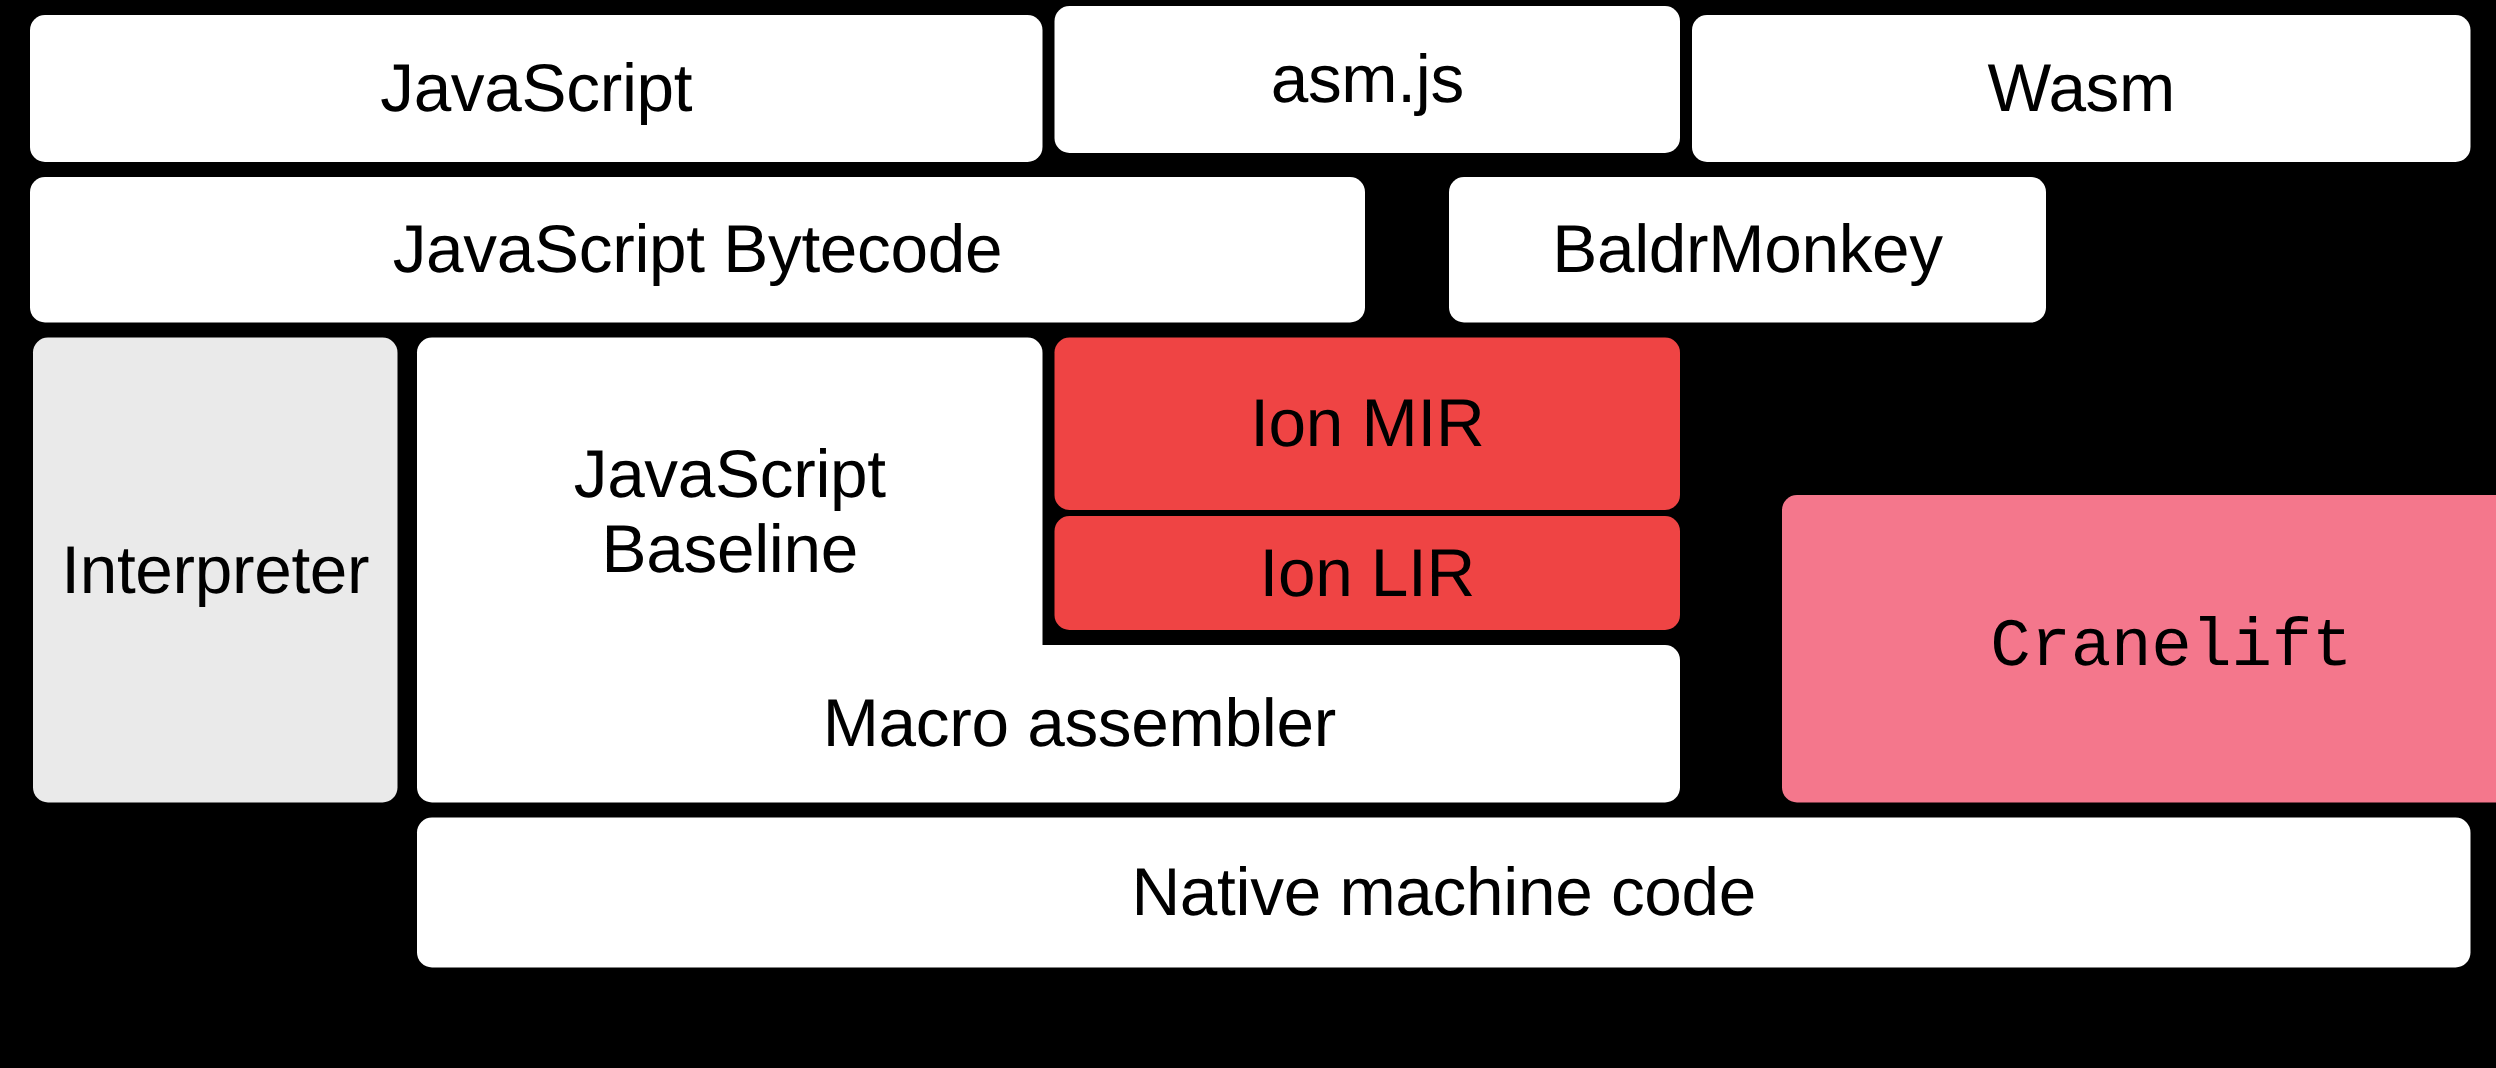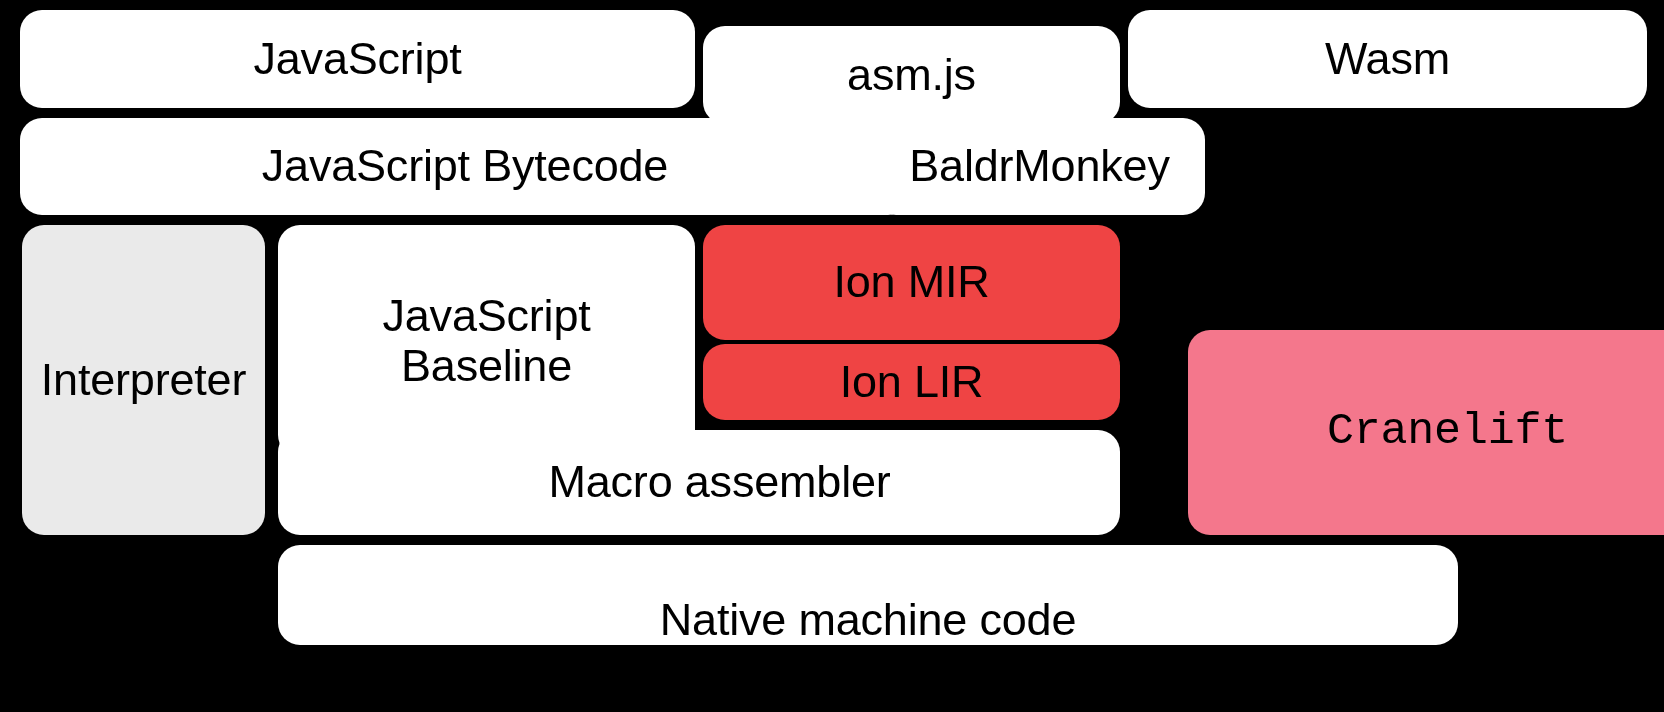--- a/index.html
+++ b/index.html
@@ -19,44 +19,44 @@
     height: 712px;
     background: #000000;
   }
   .node {
     position: absolute;
     box-sizing: border-box;
     display: flex;
     align-items: center;
     justify-content: center;
     text-align: center;
-    border-radius: 22px;
+    border-radius: 10px;
     color: #000000;
     font-size: 45px;
     font-weight: 400;
     line-height: 1.12;
     letter-spacing: -0.2px;
     white-space: pre-line;
     user-select: none;
   }
   .fill-white { background: #FFFFFF; }
   .fill-gray  { background: #EAEAEA; text-align: center; }
   .fill-green { background: #ef4444; }
   .fill-pink  { background: #F4778C; }
 </style>
 </head>
 <body>
 
 <div id="diagram" style="background: rgb(0, 0, 0);">
     <div class="node fill-white" style="left: 20px; top: 10px; width: 675px; height: 98px;"><span>JavaScript</span></div>
-    <div class="node fill-white" style="left: 703px; top: 26px; width: 417px; height: 98px;"><span>asm.js</span></div>
+    <div class="node fill-white" style="left: 703px; top: 4px; width: 417px; height: 98px;"><span>asm.js</span></div>
     <div class="node fill-white" style="left: 1128px; top: 10px; width: 519px; height: 98px;"><span>Wasm</span></div>
     <div class="node fill-white" style="left: 20px; top: 118px; width: 890px; height: 97px;"><span>JavaScript Bytecode</span></div>
-    <div class="node fill-white" style="left: 874px; top: 118px; width: 331px; height: 97px; align-items: center;"><span>BaldrMonkey</span></div>
+    <div class="node fill-white" style="left: 966px; top: 118px; width: 398px; height: 97px; align-items: center;"><span>BaldrMonkey</span></div>
     <div class="node fill-gray" style="left: 22px; top: 225px; width: 243px; height: 310px;"><span>Interpreter</span></div>
     <div class="node fill-white" style="left: 278px; top: 225px; width: 417px; height: 232px;"><span>JavaScript
 Baseline</span></div>
     <div class="node fill-green" style="left: 703px; top: 225px; width: 417px; height: 115px;"><span>Ion MIR</span></div>
     <div class="node fill-green" style="left: 703px; top: 344px; width: 417px; height: 76px; align-items: center;"><span>Ion LIR</span></div>
     <div class="node fill-pink" style="left: 1188px; top: 330px; width: 519px; height: 205px; font-family: Liberation Mono, monospace;"><span>Cranelift</span></div>
     <div class="node fill-white" style="left: 278px; top: 430px; width: 842px; height: 105px; padding-left: 41px;"><span>Macro assembler</span></div>
-    <div class="node fill-white" style="left: 278px; top: 545px; width: 1180px; height: 100px; align-items: flex-end;"><span>Native machine code</span></div>
+    <div class="node fill-white" style="left: 278px; top: 545px; width: 1369px; height: 100px;"><span>Native machine code</span></div>
   </div>
 
 </body></html>

